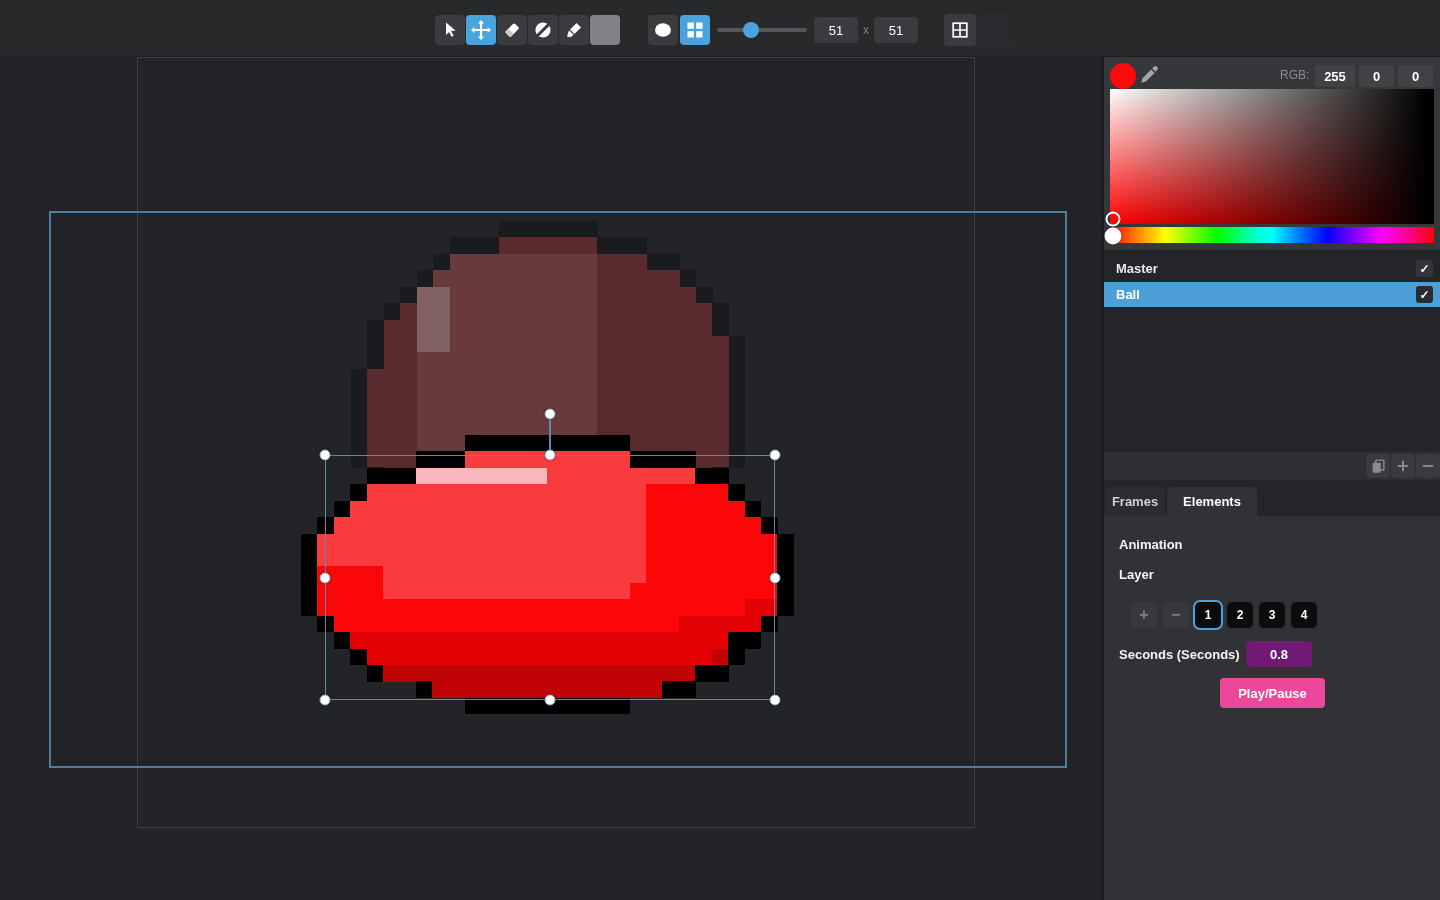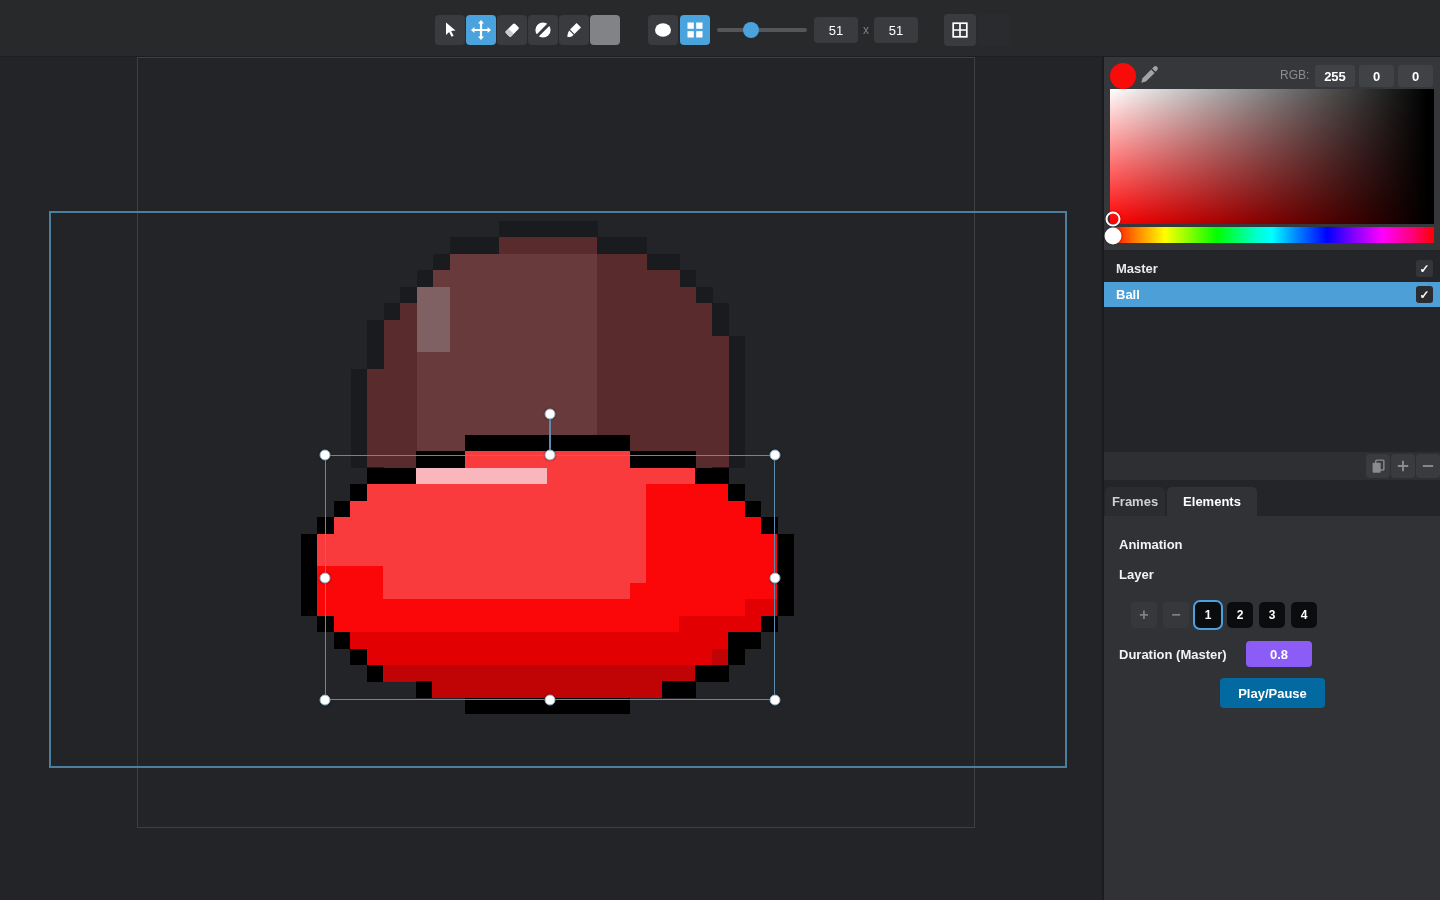--- a/index.html
+++ b/index.html
@@ -66,23 +66,23 @@
   .lbl{position:absolute;font-size:13px;font-weight:bold;color:#f2f3f4;}
   .dropdown{position:absolute;left:80px;top:17px;width:246px;height:24px;background:#3e3f42;border-radius:4px;
             display:flex;align-items:center;padding:0 10px;font-size:13px;font-weight:bold;cursor:pointer;}
   .dropdown .caret{margin-left:auto;color:#b9babd;font-size:11px;}
   .frames-row{position:absolute;left:27px;top:86px;display:flex;gap:6px;}
   .fbtn{width:26px;height:26px;border-radius:4px;background:#37383b;color:#7f8083;font-size:16px;font-weight:bold;
         display:flex;align-items:center;justify-content:center;cursor:pointer;}
   .frame-num{width:26px;height:26px;border-radius:5px;background:#0b0c0e;color:#fff;font-size:12px;font-weight:bold;
              display:flex;align-items:center;justify-content:center;cursor:pointer;}
   .frame-num.selected{box-shadow:0 0 0 2px #4ba0e0;}
-  .duration-box{position:absolute;left:142px;top:125px;width:66px;height:26px;background:#8b5cf6;border-radius:4px;
+  .duration-box{position:absolute;left:142px;top:125px;width:66px;height:26px;background:#701a75;border-radius:4px;
                 font-size:13px;font-weight:bold;display:flex;align-items:center;justify-content:center;cursor:text;}
-  .play-btn{position:absolute;left:116px;top:162px;width:105px;height:30px;background:#0369a1;border-radius:4px;
+  .play-btn{position:absolute;left:116px;top:162px;width:105px;height:30px;background:#ec4899;border-radius:4px;
             font-size:13px;font-weight:bold;color:#fff;display:flex;align-items:center;justify-content:center;cursor:pointer;}
 </style>
 </head>
 <body>
 
 <div class="app">
 
   <div class="topbar">
     <div class="tbtn" style="left:435px">
       <svg width="20" height="20" viewBox="0 0 20 20">
@@ -386,18 +386,18 @@
       <div class="frames-row">
         <div class="fbtn">+</div>
         <div class="fbtn">−</div>
         <div style="display:flex;gap:6px" id="frameButtons">
             <div class="frame-num selected">1</div>
             <div class="frame-num">2</div>
             <div class="frame-num">3</div>
             <div class="frame-num">4</div>
           </div>
       </div>
-      <div class="lbl" style="left:15px;top:131px">Duration (Master)</div>
+      <div class="lbl" style="left:15px;top:131px">Seconds (Seconds)</div>
       <div class="duration-box">0.8</div>
       <div class="play-btn">Play/Pause</div>
     </div>
   </div>
 </div>
 
 </body></html>

